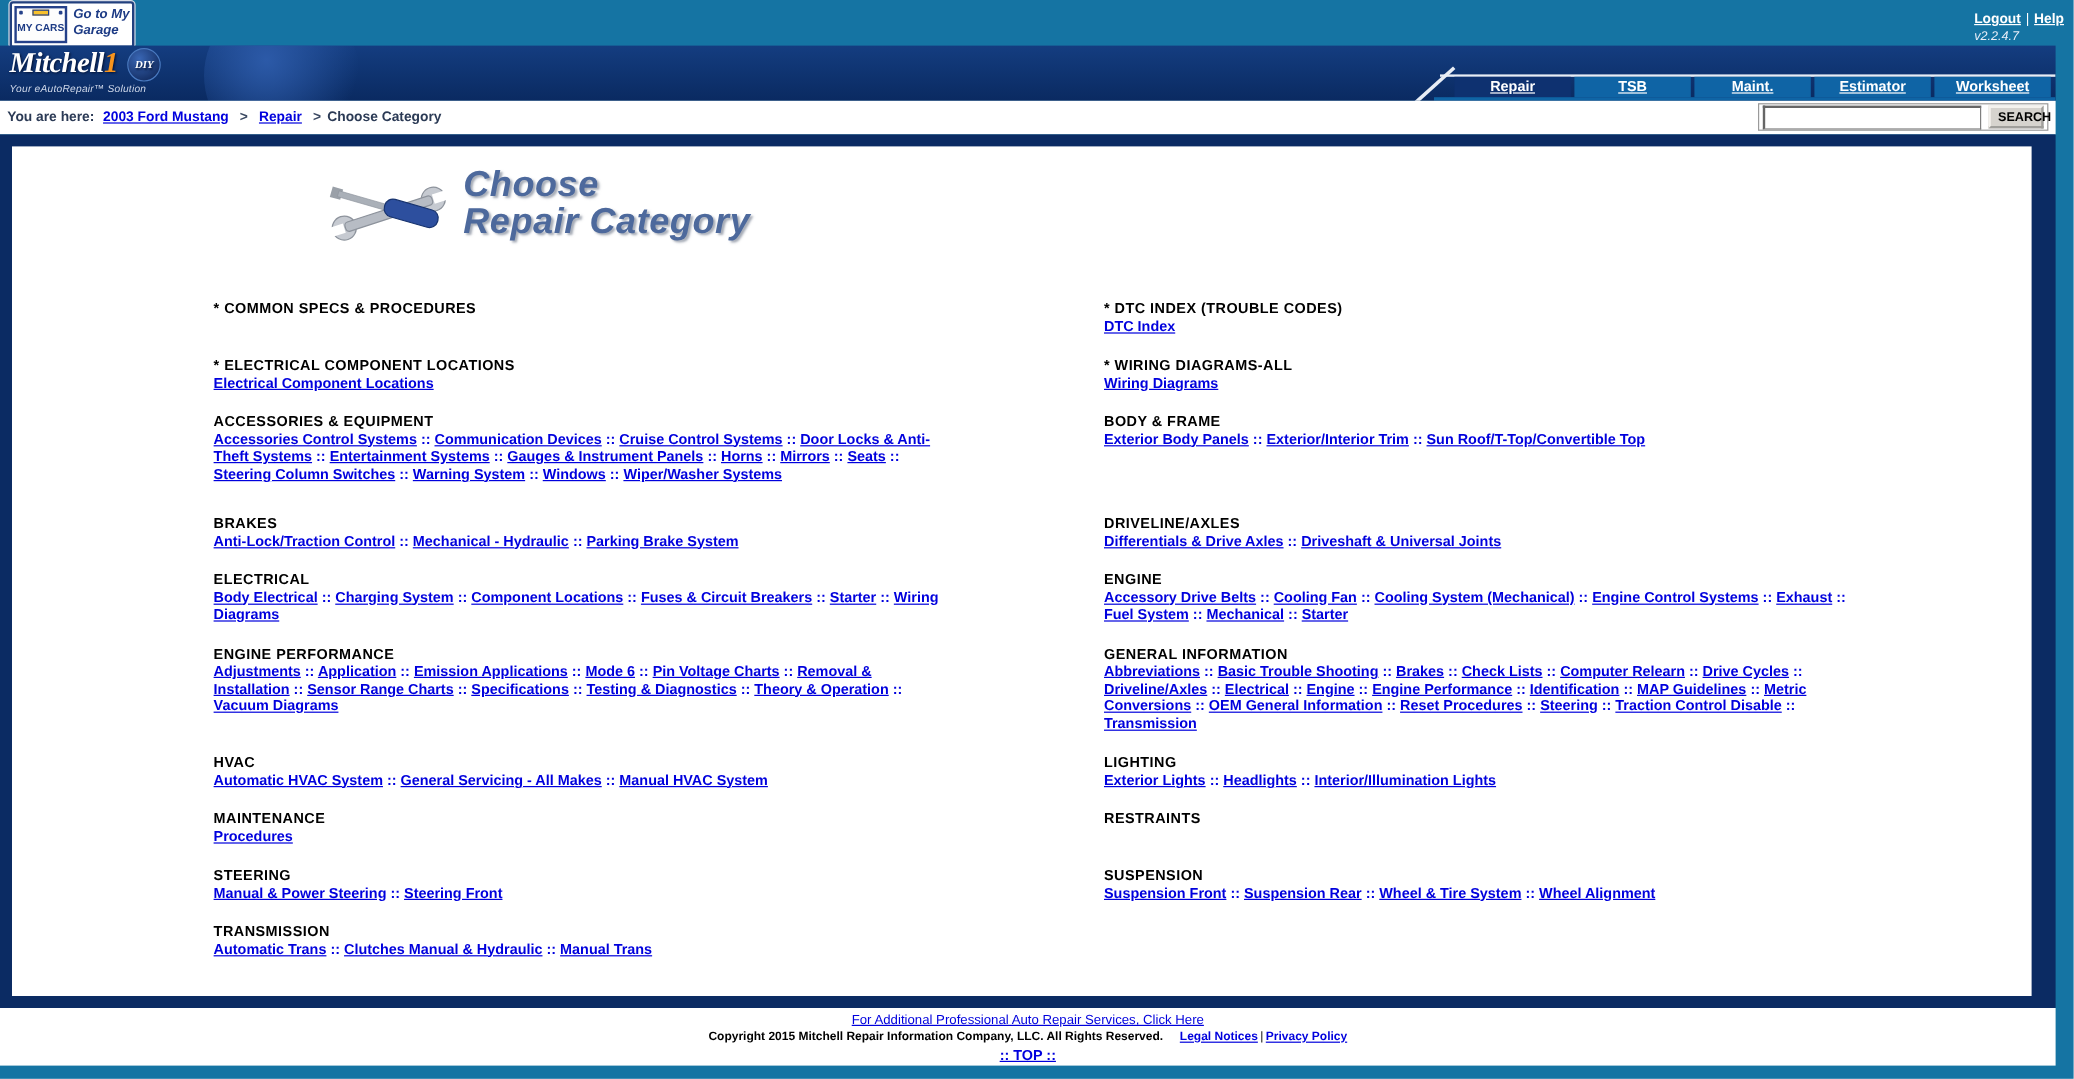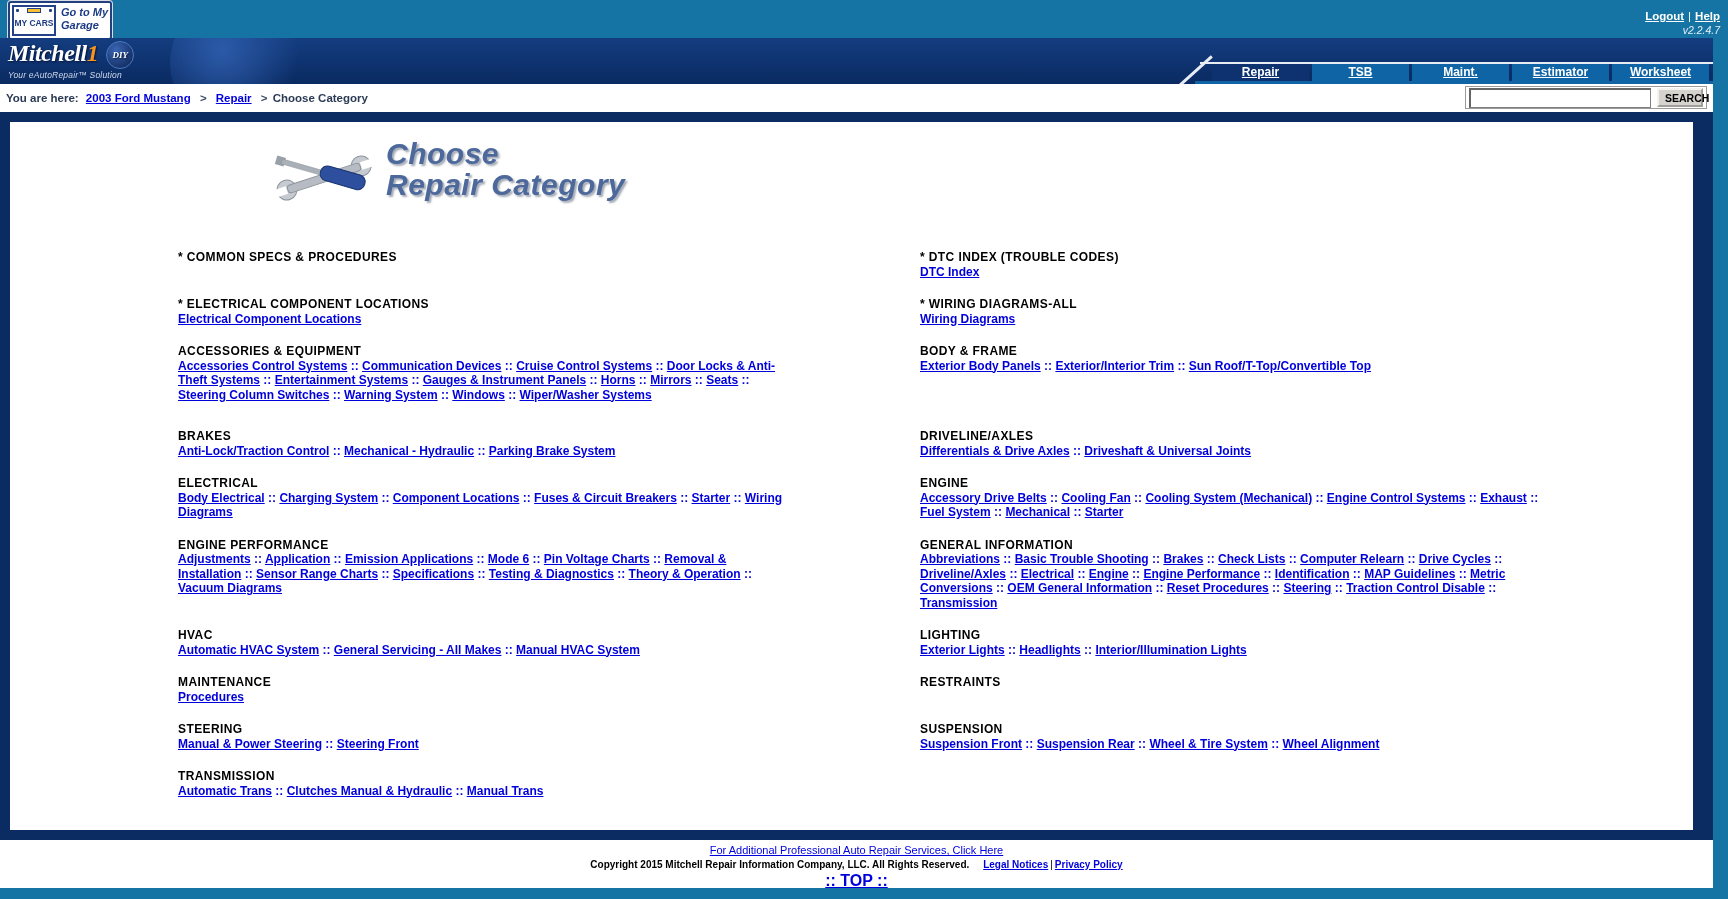--- a/index.html
+++ b/index.html
@@ -12,21 +12,21 @@
   .mycars{position:absolute;left:8px;top:1px;width:100px;height:35px;background:#fff;
     border:2px solid #22407e;border-radius:3px;box-shadow:0 0 0 1px #d8dde8;display:flex;cursor:pointer;}
   .plate{width:40px;margin:2px;border:2px solid #25418a;background:#fdfdfd;display:flex;flex-direction:column;}
   .plate-top{height:4px;display:flex;justify-content:space-between;align-items:center;padding:1px 2px 0 2px;}
   .plate-screw{width:3px;height:3px;background:#25418a;border-radius:1px;}
   .plate-tag{width:12px;height:3px;background:#f8c12c;border:1px solid #25418a;}
   .plate-txt{flex:1;display:flex;align-items:center;justify-content:center;
     font-size:8.5px;font-weight:bold;color:#1d3b85;letter-spacing:0;}
   .garage-txt{flex:1;padding:3px 0 16px 3px;font-style:italic;font-weight:bold;
     font-size:11px;line-height:13px;color:#1d3b85;}
-  .topright{position:absolute;top:6px;right:8px;text-align:right;}
+  .topright{position:absolute;top:6px;right:8px;}
   .toplink{color:#fff;font-size:11.5px;font-weight:bold;text-decoration:underline;cursor:pointer;}
   .topdiv{color:#fff;font-size:11.5px;margin:0 4px;}
   .version{color:#e8eef8;font-size:10.5px;font-style:italic;margin-top:0;}
   
   .brandband{position:absolute;top:38px;left:0;width:1713px;height:46px;
     background:linear-gradient(#143d80,#0a2a61);overflow:hidden;}
   .brand-circle{position:absolute;left:170px;top:-40px;width:130px;height:130px;border-radius:50%;
     background:radial-gradient(circle at 40% 40%, #2c5aa8 0%, rgba(18,58,124,0) 70%);}
   .brand{position:absolute;left:8px;top:2px;cursor:pointer;}
   .brand-text{font-style:italic;font-weight:bold;font-size:24px;line-height:26px;
@@ -79,21 +79,21 @@
   .sep{color:#0000dd;font-weight:bold;}
   .lk:last-child .sep{display:none;}
   
   .footerband{position:absolute;top:840px;left:0;width:1713px;height:48px;background:#fff;
     text-align:center;}
   .f-line1{margin-top:4px;font-size:11px;}
   .f-line1 a{color:#0000dd;text-decoration:underline;cursor:pointer;}
   .f-line2{margin-top:3px;font-size:10px;font-weight:bold;color:#000;}
   .f-line2 a{color:#0000dd;text-decoration:underline;cursor:pointer;}
   .f-line2 .fdiv{color:#000;margin:0 2px;font-weight:normal;}
-  .f-line3{margin-top:2px;font-size:16px;font-weight:bold;}
+  .f-line3{margin-top:2px;font-size:12px;font-weight:bold;}
   .f-line3 a{color:#0000dd;text-decoration:underline;cursor:pointer;}
 </style>
 </head>
 <body>
 
 <div class="mycars">
   <div class="plate">
     <div class="plate-top">
       <span class="plate-screw"></span>
       <span class="plate-tag"></span>

